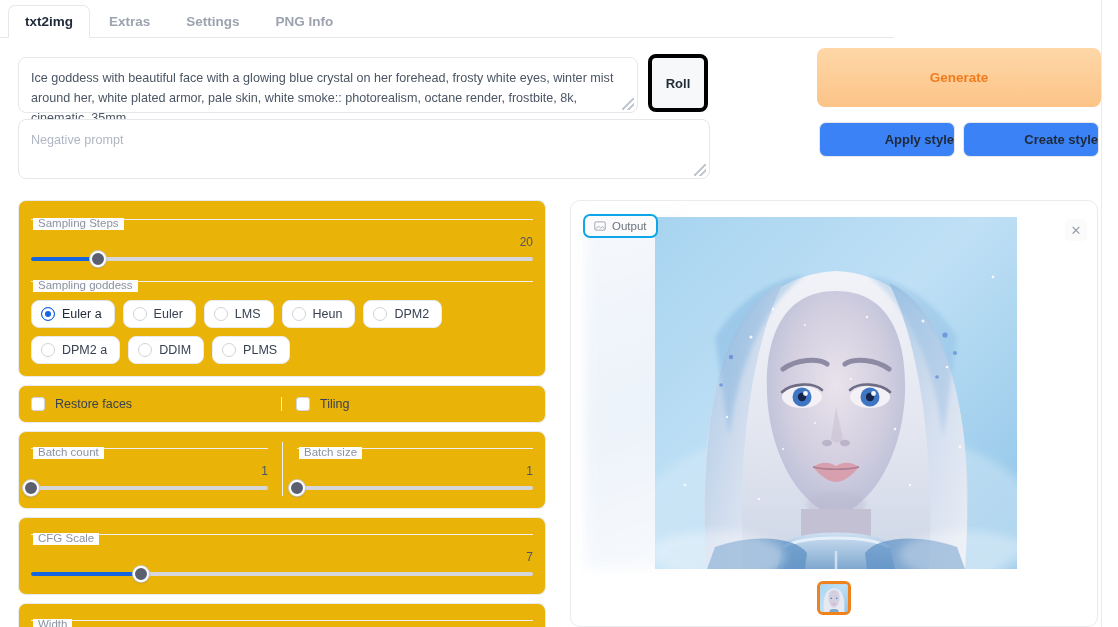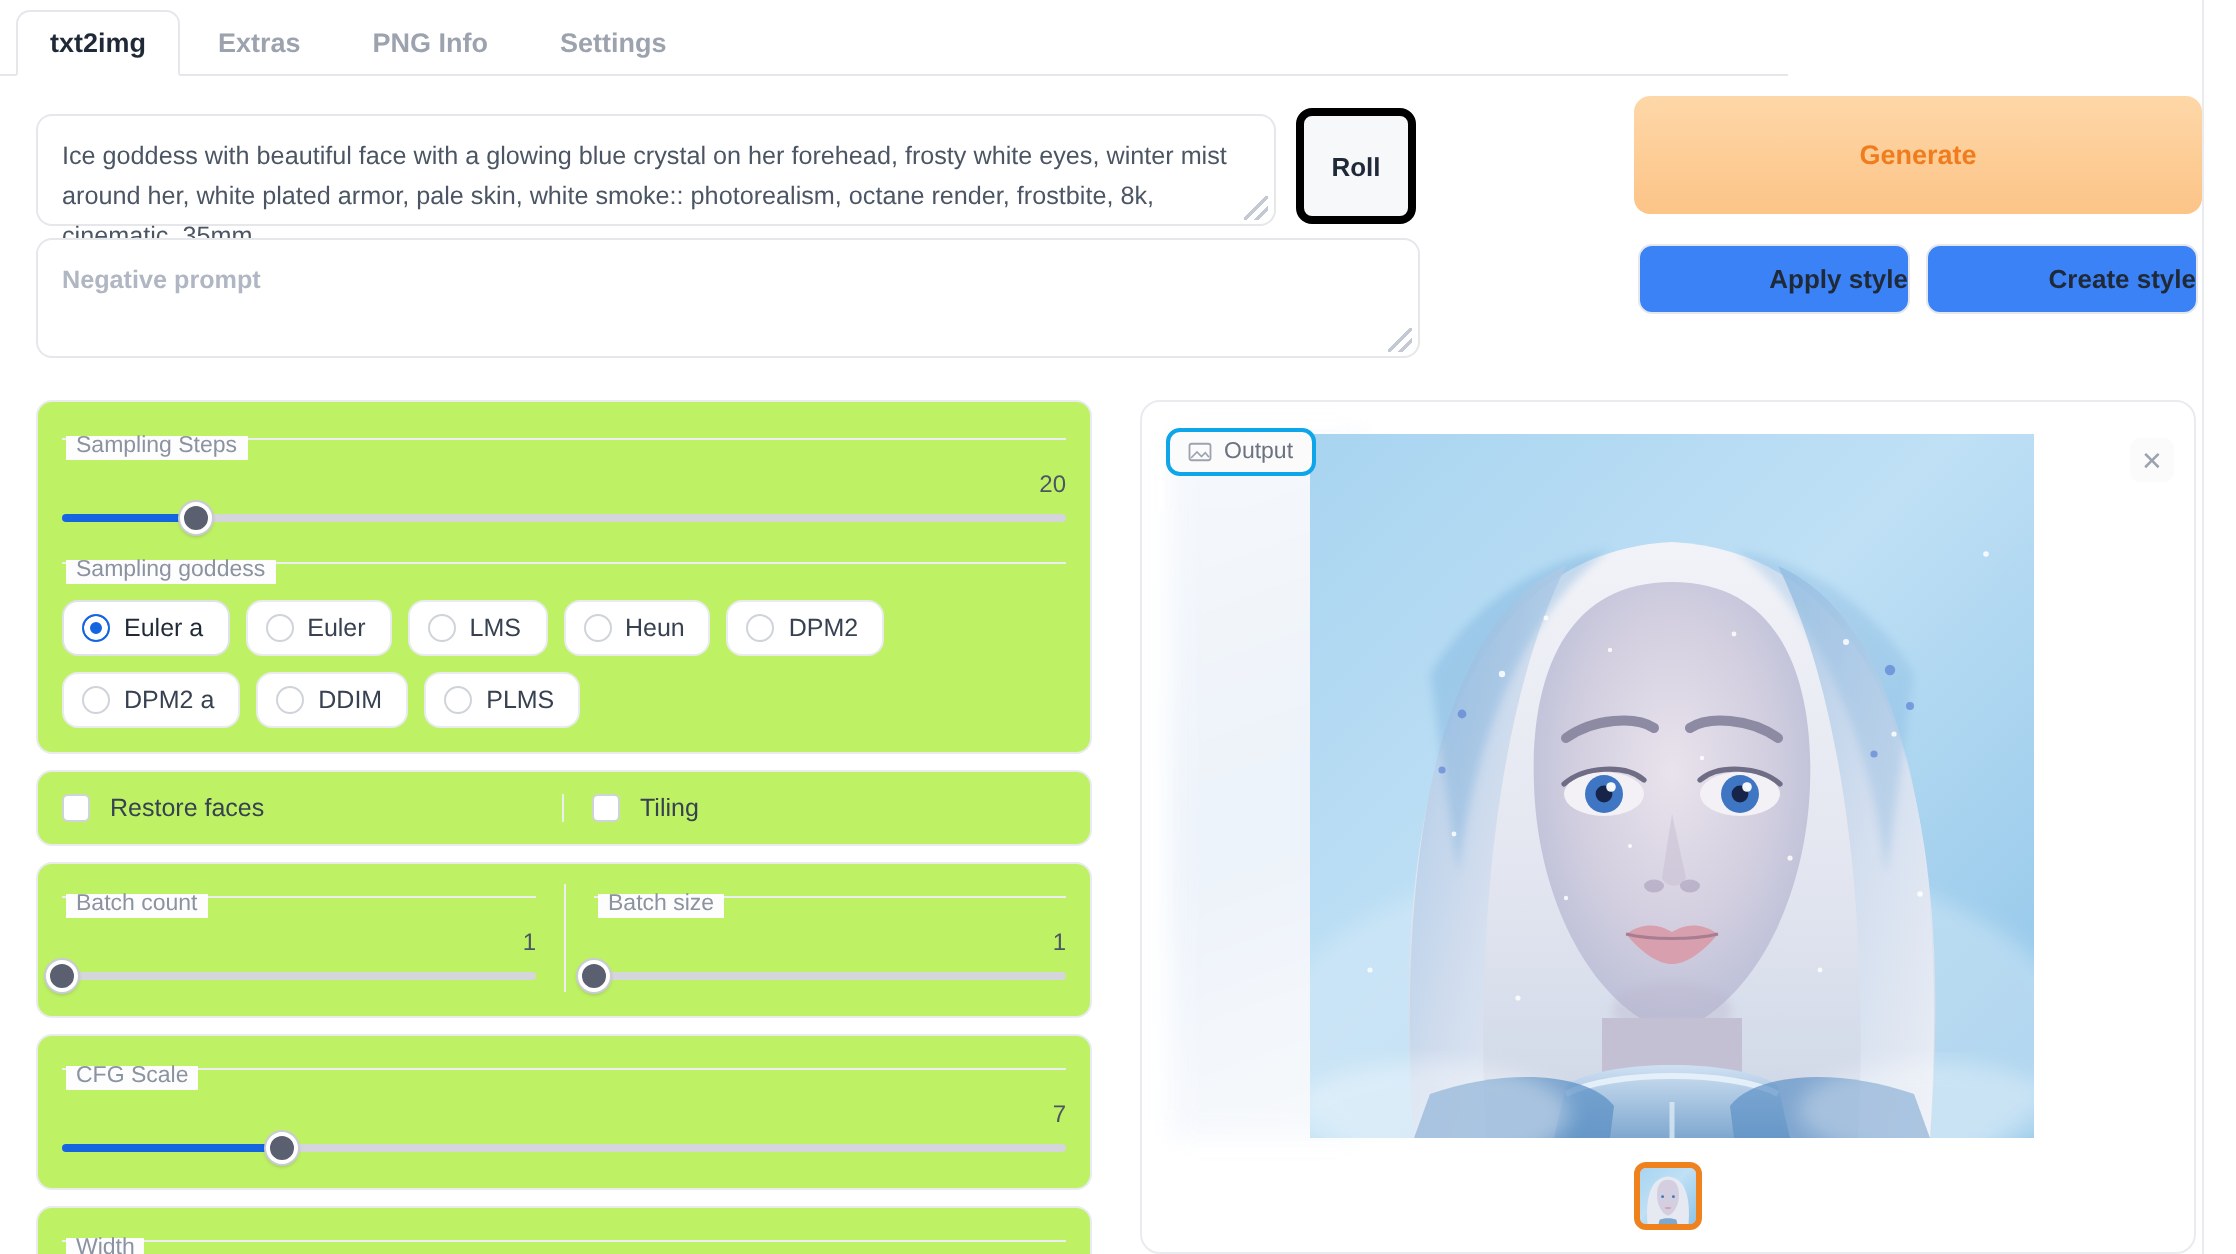--- a/index.html
+++ b/index.html
@@ -35,21 +35,21 @@
 
   
   .promptwrap { position:absolute; left:18px; top:57px; width:620px; }
   .ta {
     width: 620px; border: 1px solid #e5e7eb; border-radius: 8px;
     background: #fff; position: relative;
     font-size: 12.6px; line-height: 1.6; color: #4b5563;
     padding: 10px 12px 10px 12px;
   }
   .ta.prompt { height: 56px; }
-  .ta.negative { width: 692px; height: 60px; color: #b0b7c3; margin-top: 6px; font-weight: bold; }
+  .ta.negative { width: 692px; height: 60px; color: #b0b7c3; margin-top: 6px; }
   .grip {
     position:absolute; right:3px; bottom:2px; width:12px; height:12px;
     background:
       linear-gradient(135deg, transparent 45%, #c3c9d2 45%, #c3c9d2 55%, transparent 55%),
       linear-gradient(135deg, transparent 70%, #c3c9d2 70%, #c3c9d2 80%, transparent 80%);
     cursor: nwse-resize;
   }
 
   
   .roll {
@@ -70,21 +70,21 @@
     border:1px solid #e5e7eb; border-radius:7px; background:#3b82f6;
     display:flex; align-items:center; justify-content:flex-end;
     font-size:13px; font-weight:700; color:#1f2937; cursor:pointer;
   }
   .stylebtn.apply { left:819px; }
   .stylebtn.create { left:963px; }
 
   
   .leftcol { position:absolute; left:18px; top:200px; width:528px; height:427px; overflow:hidden; }
   .card {
-    border:1px solid #e9ebee; border-radius:8px; background:#bef264;
+    border:1px solid #e9ebee; border-radius:8px; background:#eab308;
     margin-bottom: 8px; padding: 10px 12px 12px 12px; position:relative;
   }
 
   
   .fld { position:relative; margin-top: 8px; }
   .fld:first-child { margin-top: 2px; }
   .fldlabel {
     font-size: 11.5px; color:#8b93a1; background:#fdfdfe;
     display:inline-block; padding: 0 5px; margin-left:2px;
     position: relative; z-index:2; line-height:1;
@@ -177,22 +177,22 @@
   .divider { position:absolute; left:1101px; top:0; width:1px; height:627px; background:#e9ebee; }
 </style>
 </head>
 <body>
 
 <div class="app">
 
   <div class="tabbar">
     <div class="tab active"><span>txt2img</span></div>
     <div class="tab"><span>Extras</span></div>
+    <div class="tab"><span>Settings</span></div>
     <div class="tab"><span>PNG Info</span></div>
-    <div class="tab"><span>Settings</span></div>
   </div>
 
   <div class="promptwrap">
     <div class="ta prompt">
       <span>Ice goddess with beautiful face with a glowing blue crystal on her forehead, frosty white eyes, winter mist around her, white plated armor, pale skin, white smoke:: photorealism, octane render, frostbite, 8k, cinematic, 35mm</span>
       <span class="grip"></span>
     </div>
     <div class="ta negative">
       <span>Negative prompt</span>
       <span class="grip"></span>

